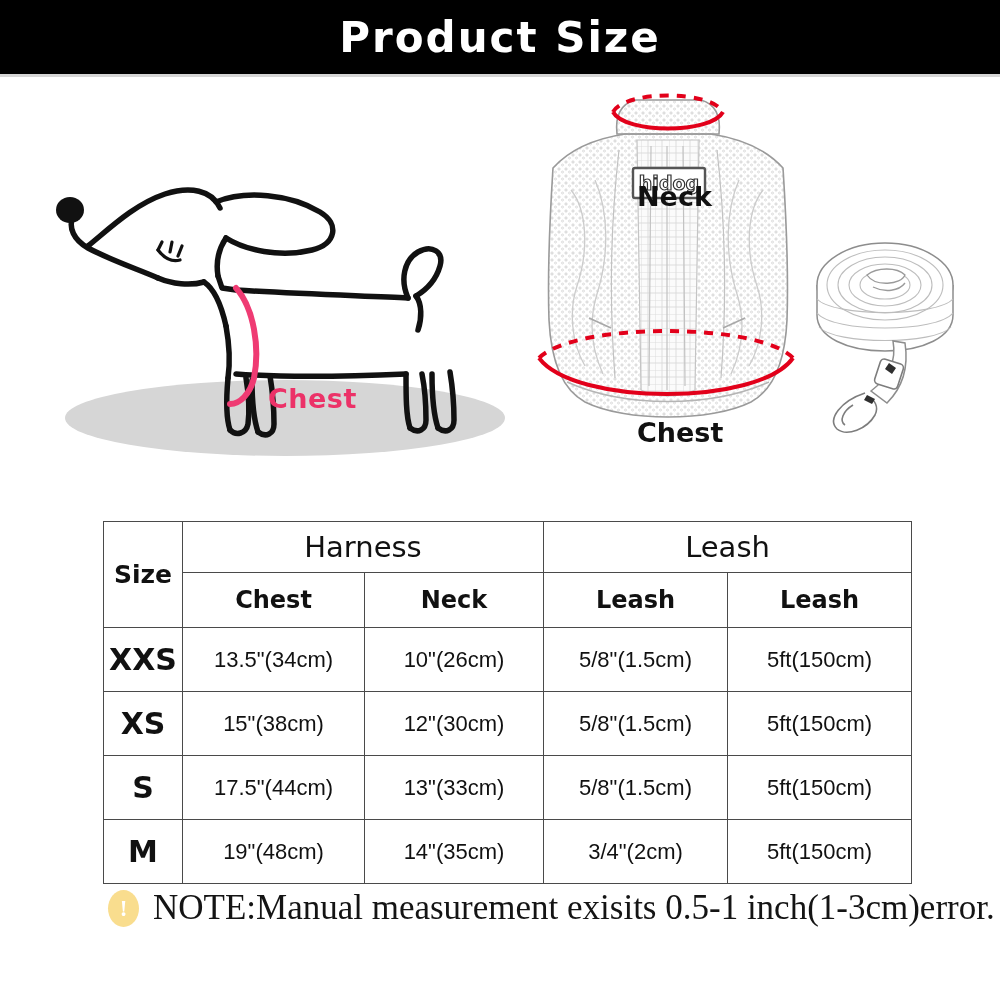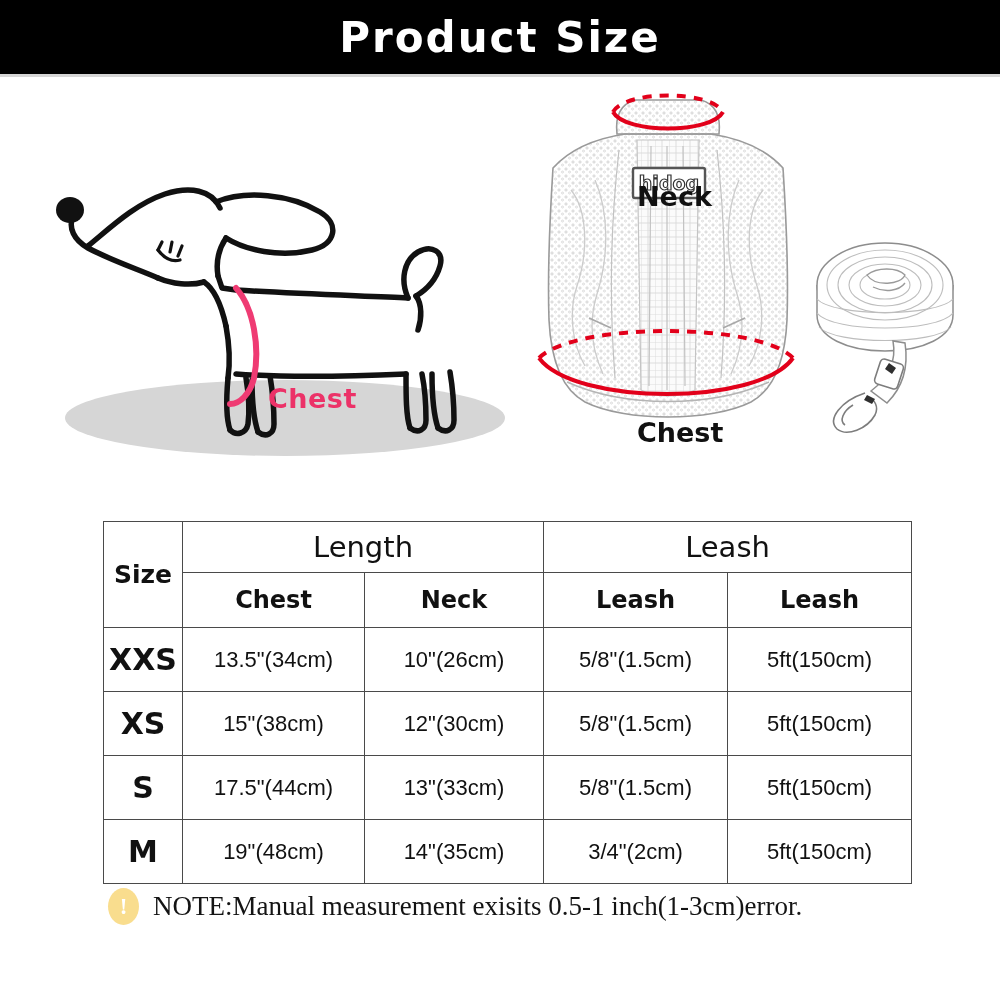--- a/index.html
+++ b/index.html
@@ -166,21 +166,21 @@
   }
   .note-badge span {
     color: #ffffff;
     font-family: "Liberation Serif", serif;
     font-size: 23px;
     font-weight: bold;
     line-height: 1;
   }
   .note-text {
     font-family: "Liberation Serif", serif;
-    font-size: 27px;
+    font-size: 35px;
     color: #141414;
     white-space: nowrap;
   }
 </style>
 </head>
 <body>
 
 <div class="header-banner">
   <div class="header-title">Product Size</div>
 </div>
@@ -347,21 +347,21 @@
     <colgroup>
       <col class="col-size">
         <col class="col-chest">
         <col class="col-neck">
         <col class="col-width">
         <col class="col-length">
     </colgroup>
     <tbody>
       <tr>
         <td class="th-size" rowspan="2">Size</td>
-        <td class="th-group" colspan="2">Length</td>
+        <td class="th-group" colspan="2">Harness</td>
         <td class="th-group" colspan="2">Leash</td>
       </tr>
       <tr>
         <td class="th-sub">Chest</td>
         <td class="th-sub">Neck</td>
         <td class="th-sub">Leash</td>
         <td class="th-sub">Leash</td>
       </tr>
 
       <tr>

